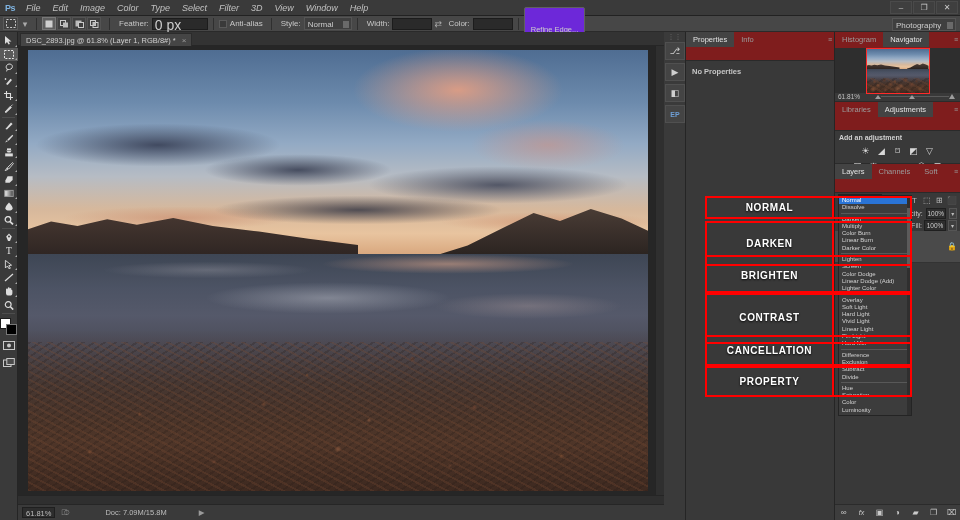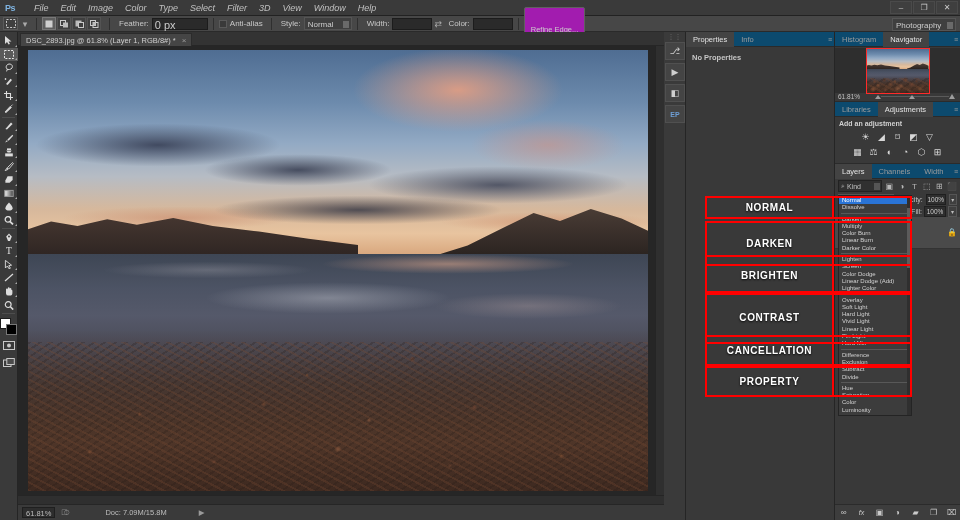--- a/index.html
+++ b/index.html
@@ -6,48 +6,48 @@
   html,body { width:960px; height:520px; overflow:hidden; }
   body {
     font-family: "Liberation Sans", sans-serif;
     background:#2b2b2b; color:#c8c8c8; font-size:9px;
     -webkit-font-smoothing:antialiased;
   }
   .app { position:relative; width:960px; height:520px; background:#323232; }
 
   
   .titlebar { position:absolute; left:0; top:0; width:960px; height:16px; background:#3a3a3a;
-              border-bottom:1px solid #222; display:flex; align-items:center;gap:8px; }
+              border-bottom:1px solid #222; display:flex; align-items:center; }
   .ps-logo { width:20px; height:16px; display:flex; align-items:center; justify-content:center;
              color:#7fb3e0; font-weight:bold; font-size:9px; letter-spacing:-.5px; }
   .menubar { display:flex; align-items:center; height:16px;font-style:italic; }
   .menu-item { padding:0 6px; height:16px; line-height:16px; font-size:9px; color:#c0c0c0; cursor:default; }
   .win-ctrls { position:absolute; right:2px; top:1px; display:flex; gap:1px; }
   .win-btn { width:22px; height:13px; background:#3f3f3f; border:1px solid #4a4a4a;
              display:flex; align-items:center; justify-content:center; font-size:8px; color:#ccc; }
 
   
   .optionsbar { position:absolute; left:0; top:16px; width:960px; height:16px; background:#474747;
                 border-bottom:1px solid #2a2a2a; display:flex; align-items:center; padding-left:3px; }
   .opt-tool { width:15px; height:13px; border:1px solid #5a5a5a; background:#3f3f3f;
               display:flex; align-items:center; justify-content:center; margin-right:1px; }
   .opt-sep { width:1px; height:12px; background:#2f2f2f; margin:0 5px; }
   .opt-seg { display:flex; margin-right:2px; }
   .opt-seg div { width:14px; height:13px; background:#3f3f3f; border:1px solid #535353;
                  margin-right:1px; display:flex; align-items:center; justify-content:center; }
   .opt-seg div.on { background:#5e5e5e; border-color:#787878; }
   .opt-label { font-size:8px; color:#c8c8c8; margin:0 3px 0 4px; white-space:nowrap; }
   .opt-input { height:12px; background:#2a2a2a; border:1px solid #1c1c1c; color:#ccc;
-               font-size:11px; padding:0 2px; line-height:12px; }
+               font-size:14px; padding:0 2px; line-height:12px; }
   .opt-select { height:13px; background:#3f3f3f; border:1px solid #555; color:#ccc; font-size:8px;
                 padding:0 12px 0 3px; line-height:13px; position:relative; }
   .opt-select:after { content:""; position:absolute; right:2px; top:3px; width:6px; height:7px;
                       background:#6a6a6a; }
   .opt-check { width:8px; height:8px; background:#3a3a3a; border:1px solid #5a5a5a; margin-right:3px; }
-  .opt-btn { height:12px; background:#a21caf; border:1px solid #606060; border-radius:2px;
+  .opt-btn { height:12px; background:#6d28d9; border:1px solid #606060; border-radius:2px;
              color:#ccc; font-size:7.5px; padding:16px 6px; line-height:11px; }
   .opt-icon { width:12px; height:12px; display:flex; align-items:center; justify-content:center;
               color:#aaa; font-size:9px; }
 
   
   .toolbar { position:absolute; left:0; top:32px; width:18px; height:488px; background:#3a3a3a;
              border-right:1px solid #252525; display:flex; flex-direction:column; align-items:center;
              padding-top:2px; }
   .tool { width:18px; height:13.6px; display:flex; align-items:center; justify-content:center;
           position:relative; }
@@ -137,21 +137,21 @@
   .mini-dock { position:absolute; left:664px; top:32px; width:22px; height:488px; background:#3a3a3a;
                border-right:1px solid #252525; padding-top:2px; }
   .mini-grip { height:6px; display:flex; align-items:center; justify-content:center; color:#777; font-size:7px; }
   .mini-btn { width:20px; height:18px; margin:2px 1px; background:#444; border:1px solid #505050;
               display:flex; align-items:center; justify-content:center; color:#cfcfcf; font-size:9px; }
   .mini-grp { margin-top:3px; }
 
   
   .props-panel { position:absolute; left:686px; top:32px; width:149px; height:488px; background:#393939;
                  border-right:1px solid #252525; }
-  .panel-tabs { display:flex; height:15px; background:#0c4a6e; border-bottom:1px solid #2a2a2a; position:relative; }
+  .panel-tabs { display:flex; height:29px; background:#7f1d1d; border-bottom:1px solid #2a2a2a; position:relative; }
   .panel-tab { padding:0 7px; height:15px; line-height:15px; font-size:7.5px; color:#9b9b9b; }
   .panel-tab.active { background:#434343; color:#e2e2e2; }
   .panel-menu { position:absolute; right:3px; top:4px; color:#9a9a9a; font-size:7px; letter-spacing:-1px; }
   .props-body { padding:6px; font-size:7.5px; color:#c6c6c6; font-weight:bold; }
 
   
   .right-dock { position:absolute; left:835px; top:32px; width:125px; height:488px; background:#393939; }
   .nav-panel { height:70px; border-bottom:1px solid #2b2b2b; position:relative; }
   .nav-thumb-wrap { position:absolute; left:0; top:16px; width:125px; height:45px;
                     display:flex; align-items:center; justify-content:center; background:#2e2e2e; }
@@ -564,21 +564,21 @@
         <span class="adj-ico">◨</span>
         <span class="adj-ico">▨</span>
         <span class="adj-ico">▥</span>
       </div>
     </div>
 
     <div class="layers-panel">
       <div class="panel-tabs">
         <div class="panel-tab active">Layers</div>
         <div class="panel-tab">Channels</div>
-        <div class="panel-tab">Width</div>
+        <div class="panel-tab">Soft</div>
         <div class="panel-menu">≡</div>
       </div>
 
       <div class="lay-filter">
         <div class="lay-kind">
           <span style="margin-right:2px">⌕</span>
           <span>Kind</span>
         </div>
         <span class="lay-ficon">▣</span>
         <span class="lay-ficon">◑</span>

